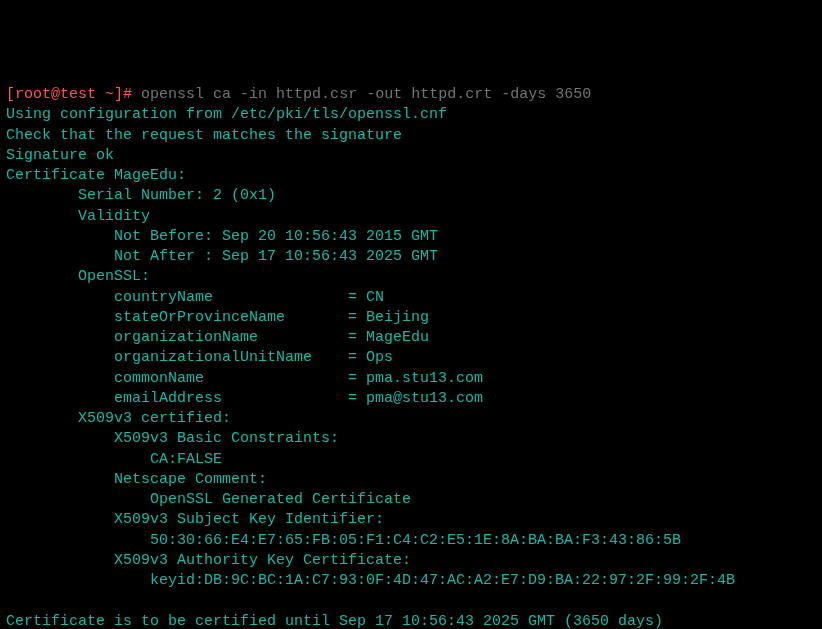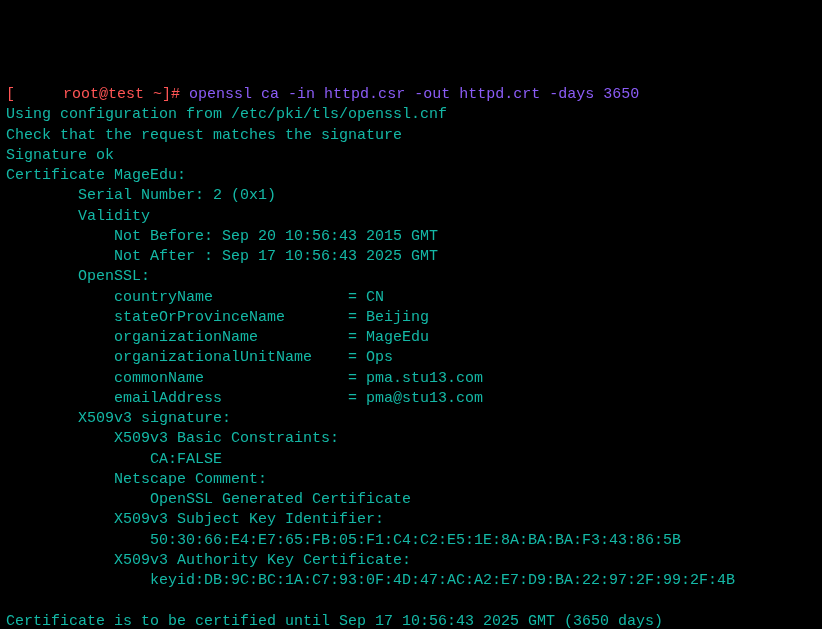--- a/index.html
+++ b/index.html
@@ -8,24 +8,24 @@
       font-family: "Courier New", Courier, monospace;
       font-size: 15px;
       line-height: 1.35;
       margin: 0;
       padding: 4px 6px;
       width: 822px;
       box-sizing: border-box;
       white-space: pre;
     }
     .prompt-bracket { color: #ff5555; }
-    .prompt-user { color: #ff5555; margin-left: 48px; }
+    .prompt-user { color: #ff5555; }
     .prompt-path { color: #ff5555; }
     .prompt-hash { color: #ff5555; }
-    .cmd { color: #8b5cf6; font-family: Liberation Mono, monospace; }
+    .cmd { color: #737373; font-family: Liberation Mono, monospace; }
     .output { color: #14b8a6; }
   </style>
 </head>
 <body>
 
 
 
 <span class="prompt-bracket">[</span><span class="prompt-user">root@test</span><span class="output"> </span><span class="prompt-path">~</span><span class="prompt-bracket">]</span><span class="prompt-hash"># </span><span class="cmd">openssl ca -in httpd.csr -out httpd.crt -days 3650</span>
 <span class="output">Using configuration from /etc/pki/tls/openssl.cnf</span>
 <span class="output">Check that the request matches the signature</span>
@@ -35,21 +35,21 @@
 <span class="output">        Validity</span>
 <span class="output">            Not Before: Sep 20 10:56:43 2015 GMT</span>
 <span class="output">            Not After : Sep 17 10:56:43 2025 GMT</span>
 <span class="output">        OpenSSL:</span>
 <span class="output">            countryName               = CN</span>
 <span class="output">            stateOrProvinceName       = Beijing</span>
 <span class="output">            organizationName          = MageEdu</span>
 <span class="output">            organizationalUnitName    = Ops</span>
 <span class="output">            commonName                = pma.stu13.com</span>
 <span class="output">            emailAddress              = pma@stu13.com</span>
-<span class="output">        X509v3 signature:</span>
+<span class="output">        X509v3 certified:</span>
 <span class="output">            X509v3 Basic Constraints: </span>
 <span class="output">                CA:FALSE</span>
 <span class="output">            Netscape Comment: </span>
 <span class="output">                OpenSSL Generated Certificate</span>
 <span class="output">            X509v3 Subject Key Identifier: </span>
 <span class="output">                50:30:66:E4:E7:65:FB:05:F1:C4:C2:E5:1E:8A:BA:BA:F3:43:86:5B</span>
 <span class="output">            X509v3 Authority Key Certificate: </span>
 <span class="output">                keyid:DB:9C:BC:1A:C7:93:0F:4D:47:AC:A2:E7:D9:BA:22:97:2F:99:2F:4B</span>
 <span class="output"></span>
 <span class="output">Certificate is to be certified until Sep 17 10:56:43 2025 GMT (3650 days)</span>

